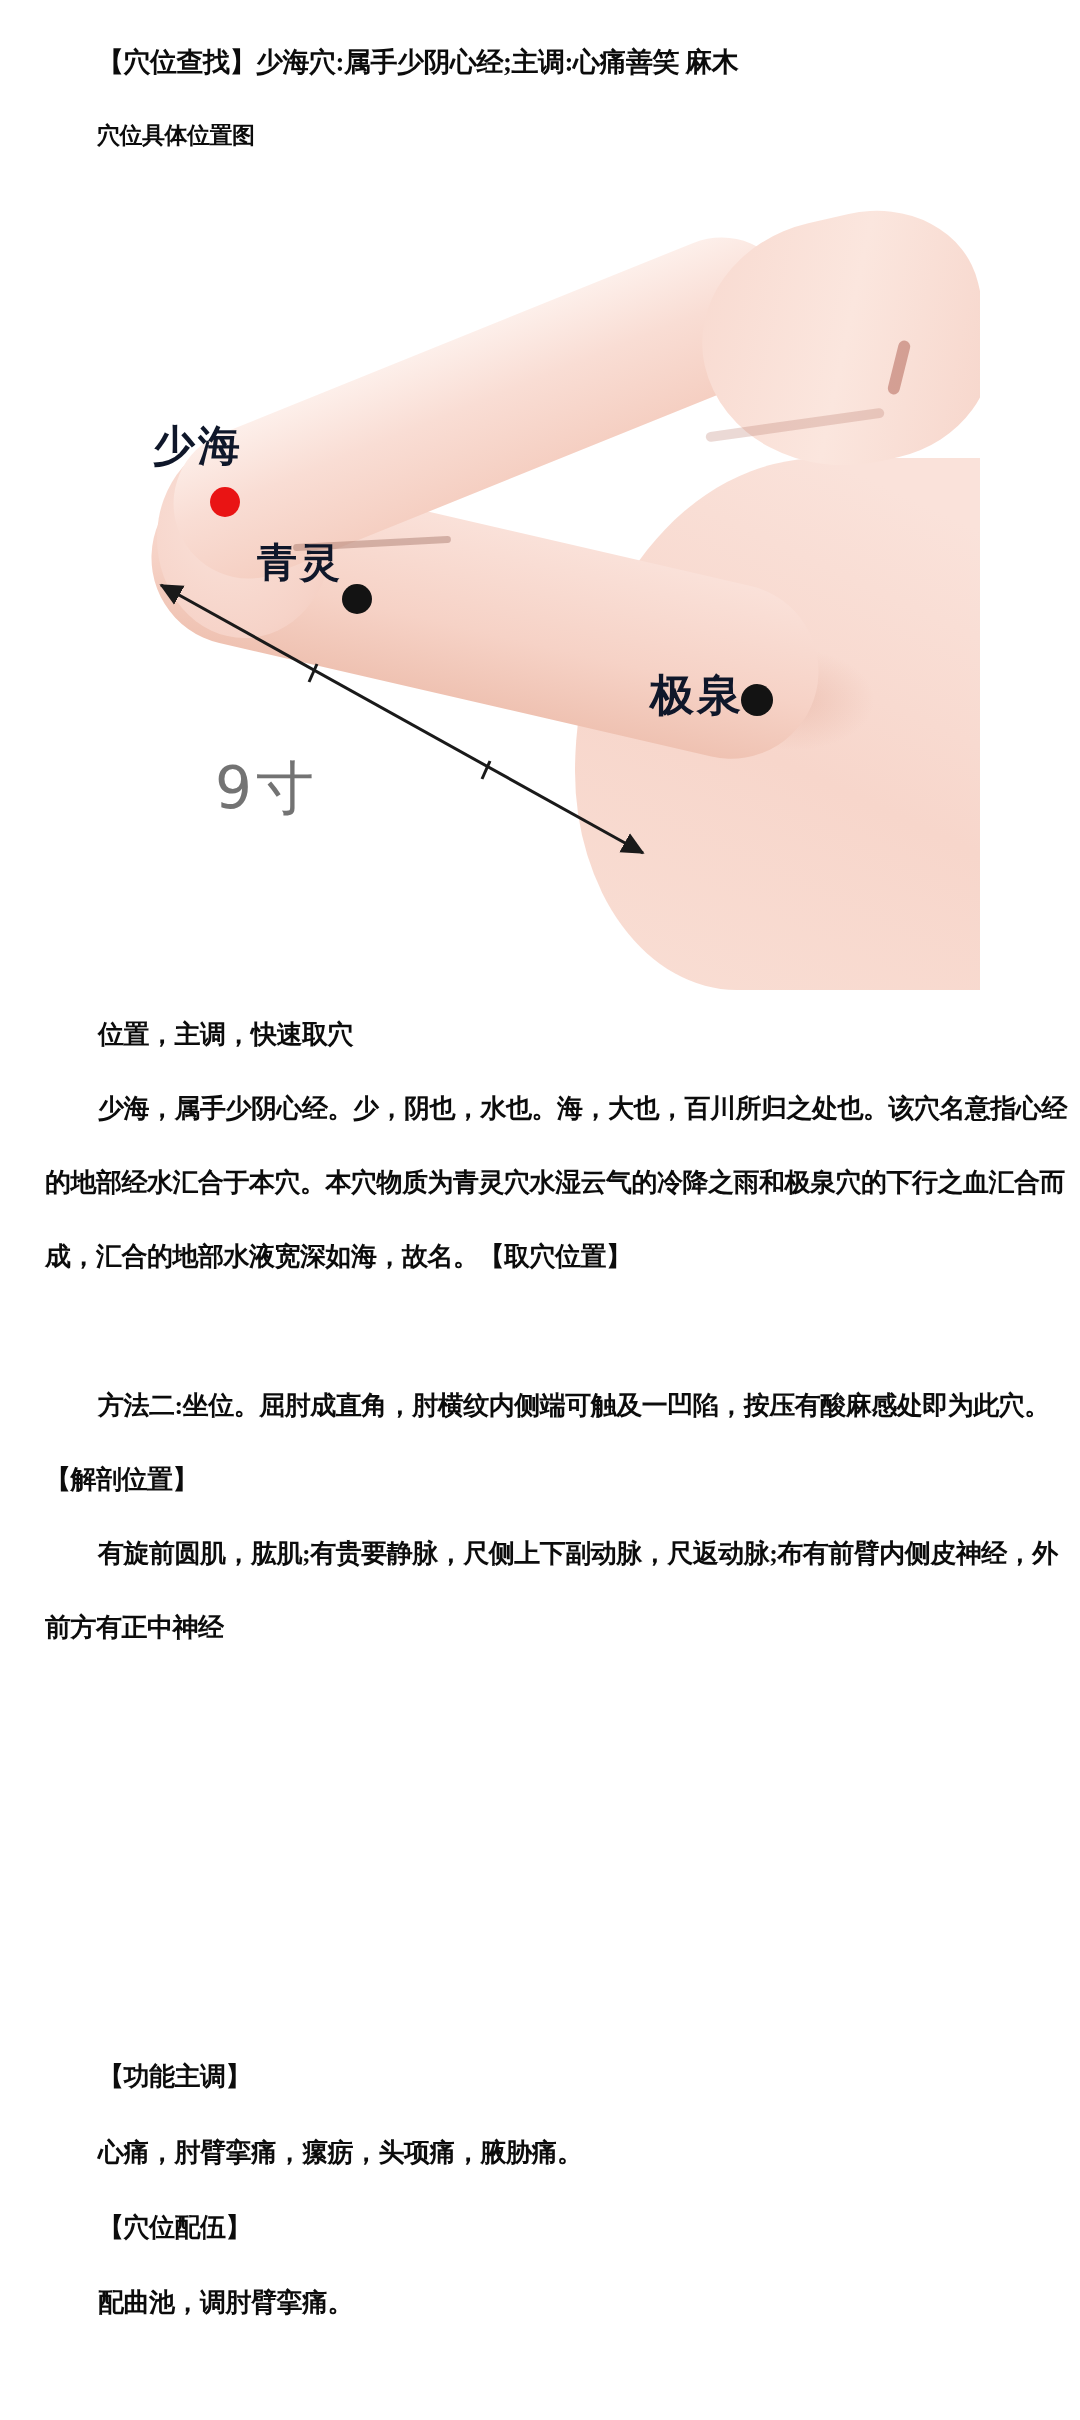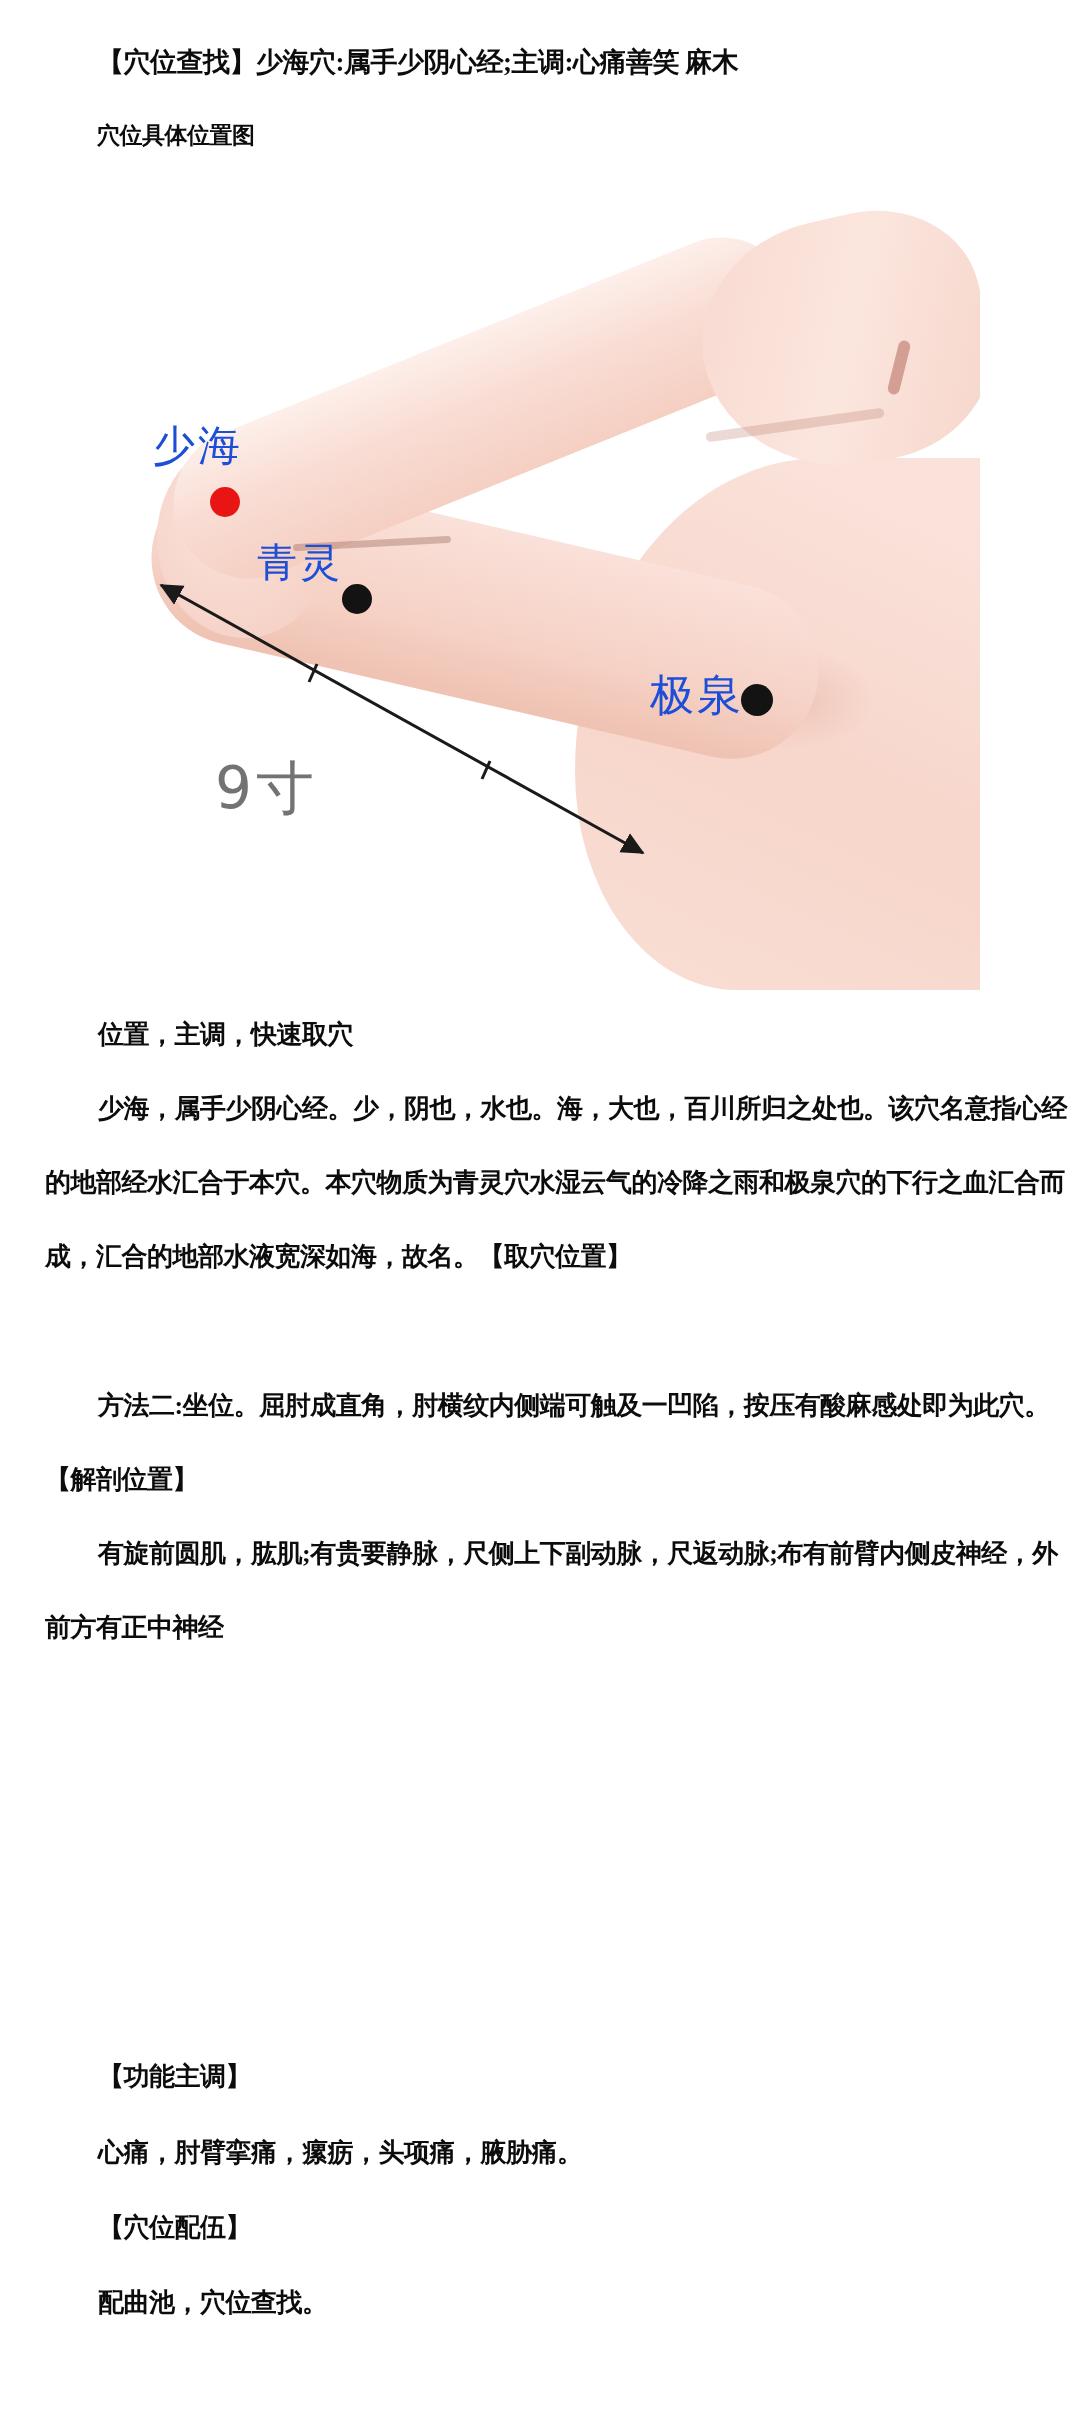--- a/index.html
+++ b/index.html
@@ -28,22 +28,22 @@
          background:linear-gradient(to bottom,#fdefea 0%,#f9ddd4 45%,#f5cfc2 100%);}
   .hand{left:558px;top:18px;width:285px;height:248px;border-radius:48% 40% 42% 55%;transform:rotate(-13deg);
          background:linear-gradient(115deg,#f8d9cf 0%,#fbe6de 50%,#f6d4c9 100%);}
   .finger-slit{left:748px;top:140px;width:12px;height:55px;border-radius:6px;transform:rotate(14deg);
          background:rgba(173,94,80,0.5);}
   .palm-shadow{left:560px;top:220px;width:180px;height:10px;border-radius:5px;transform:rotate(-8deg);
          background:rgba(190,130,115,0.30);}
   .elbow-crease{left:148px;top:340px;width:158px;height:7px;border-radius:4px;transform:rotate(-3deg);
          background:rgba(150,100,88,0.38);}
   .overlay{position:absolute;left:0;top:0;}
-  .plabel{position:absolute;font-family:"DejaVu Sans","Liberation Sans",sans-serif;font-weight:400;
-         color:#1d4ed8;line-height:1.12;letter-spacing:3px;}
+  .plabel{position:absolute;font-family:"DejaVu Sans","Liberation Sans",sans-serif;font-weight:700;
+         color:#0f172a;line-height:1.12;letter-spacing:3px;}
   .measure{position:absolute;font-family:"DejaVu Sans","Liberation Sans",sans-serif;font-weight:400;
          font-size:58px;color:#737373;letter-spacing:4px;line-height:80px;}
 </style>
 </head>
 <body>
 
 <div class="page">
 
   <div class="ln title">【穴位查找】少海穴:属手少阴心经;主调:心痛善笑 麻木</div>
   <div class="ln caption">穴位具体位置图</div>
@@ -84,15 +84,15 @@
   <div class="ln flush" style="top:1166px;">的地部经水汇合于本穴。本穴物质为青灵穴水湿云气的冷降之雨和极泉穴的下行之血汇合而</div>
   <div class="ln ind" style="top:1092px;">少海，属手少阴心经。少，阴也，水也。海，大也，百川所归之处也。该穴名意指心经</div>
   <div class="ln flush" style="top:1240px;">成，汇合的地部水液宽深如海，故名。【取穴位置】</div>
   <div class="ln ind" style="top:1389px;">方法二:坐位。屈肘成直角，肘横纹内侧端可触及一凹陷，按压有酸麻感处即为此穴。</div>
   <div class="ln flush" style="top:1463px;">【解剖位置】</div>
   <div class="ln ind" style="top:1537px;">有旋前圆肌，肱肌;有贵要静脉，尺侧上下副动脉，尺返动脉;布有前臂内侧皮神经，外</div>
   <div class="ln flush" style="top:1611px;">前方有正中神经</div>
   <div class="ln ind" style="top:2060px;">【功能主调】</div>
   <div class="ln ind" style="top:2136px;">心痛，肘臂挛痛，瘰疬，头项痛，腋胁痛。</div>
   <div class="ln ind" style="top:2211px;">【穴位配伍】</div>
-  <div class="ln ind" style="top:2286px;">配曲池，穴位查找。</div>
+  <div class="ln ind" style="top:2286px;">配曲池，调肘臂挛痛。</div>
 
 </div>
 
 </body></html>

